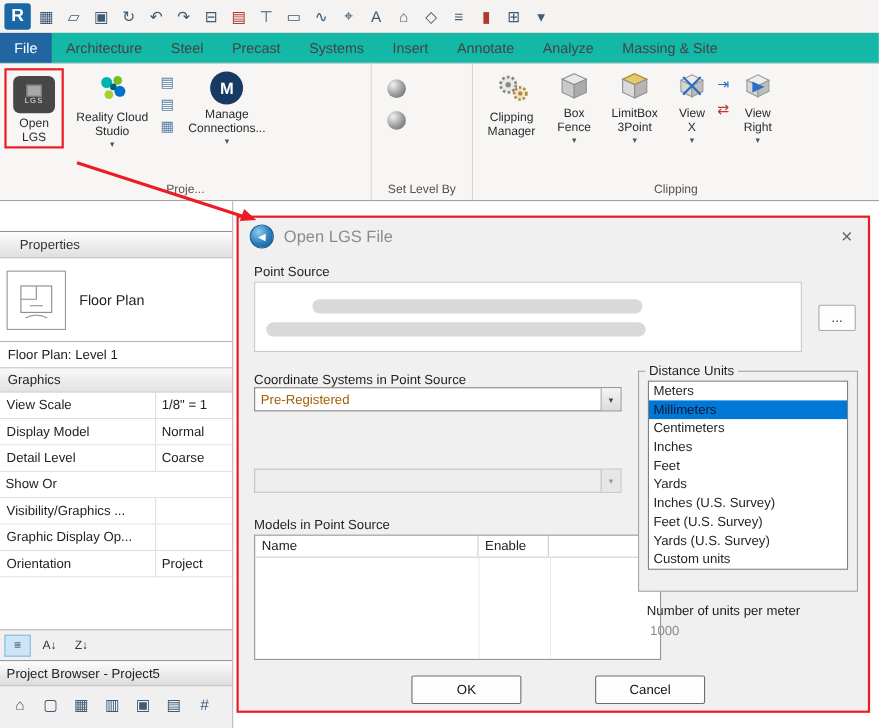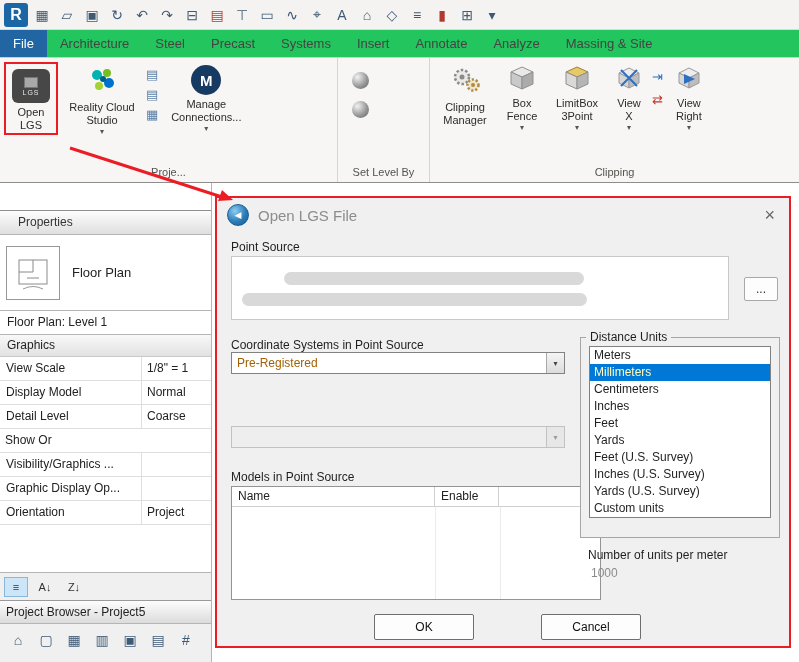--- a/index.html
+++ b/index.html
@@ -9,21 +9,21 @@
 
   
   .qat{position:absolute;top:0;left:0;right:0;height:30px;background:#f4f3f2;
        border-bottom:1px solid #dcdad7;display:flex;align-items:center;gap:3px;padding:2px 4px}
   .qicon{width:22px;height:22px;display:flex;align-items:center;justify-content:center;
          font-size:14px;color:#3e5a74;cursor:default;flex:0 0 auto}
   .qicon.logo{background:#1b67a5;color:#fff;font-weight:700;border-radius:3px;font-size:16px;width:24px;height:24px}
   .qicon.red{color:#b0392e}
 
   
-  .tabs{position:absolute;top:30px;left:0;right:0;height:28px;background:#22c55e;display:flex;
+  .tabs{position:absolute;top:30px;left:0;right:0;height:28px;background:#14b8a6;display:flex;
         border-bottom:1px solid #cfcdc9}
   .tab{padding:0 13px;display:flex;align-items:center;font-size:13px;color:#444;cursor:default;white-space:nowrap}
   .tab.active{background:#2166a2;color:#fff}
 
   
   .ribbon{position:absolute;top:58px;left:0;right:0;height:125px;background:#f7f6f5;border-bottom:1px solid #8f8d8a}
   .rpanel{position:absolute;top:0;height:100%;border-right:1px solid #d8d5d1;display:flex;flex-direction:column}
   .rbody{flex:1;display:flex;align-items:flex-start;gap:6px;padding:4px 4px 0 4px}
   .plabel{height:17px;font-size:11px;color:#56524e;text-align:center;line-height:14px}
   .bigbtn{display:flex;flex-direction:column;align-items:center;gap:3px;padding-top:3px;cursor:pointer}
@@ -113,21 +113,21 @@
   .mt-header{height:20px;border-bottom:1px solid #cfcfcf;display:flex;font-size:12px;color:#222}
   .mt-h1{width:203px;padding:2px 0 0 6px;border-right:1px solid #cfcfcf}
   .mt-h2{width:64px;padding:2px 0 0 6px;border-right:1px solid #cfcfcf}
   .mt-vline{position:absolute;top:20px;bottom:0;width:1px;background:#ececec}
   .v1{left:203px}.v2{left:268px}
   .du-group{position:absolute;left:363px;top:132px;width:200px;height:208px;border:1px solid #a6a6a6;
             background:#f0f0f0}
   .du-group legend{margin-left:5px;padding:0 4px;font-size:12px;color:#1f1f1f}
   .du-list{margin:2px 0 0 8px;width:182px;height:172px;background:#fff;border:1px solid #808080;overflow:hidden;cursor:pointer}
   .du-item{height:17px;line-height:17px;padding-left:4px;font-size:12px;color:#1f1f1f;white-space:nowrap}
-  .du-item.selected{background:#0078d7;color:#fef9c3}
+  .du-item.selected{background:#0078d7;color:#0f172a}
   .upm-lbl{left:371px;top:350px}
   .upm-val{position:absolute;left:374px;top:368px;font-size:12px;color:#8b8b8b}
   .dlg-btn{position:absolute;width:100px;height:26px;background:#fdfdfd;border:1px solid #6e6e6e;
            font-size:12px;color:#111;border-radius:2px;cursor:pointer;font-family:"Liberation Sans",sans-serif}
   .ok{left:157px;top:416px}
   .cancel{left:324px;top:416px}
 
   
   .overlay{position:absolute;left:0;top:0;z-index:40;pointer-events:none}
 </style>
@@ -407,22 +407,22 @@
     <fieldset class="du-group">
       <legend>Distance Units</legend>
       <div class="du-list">
 
       <div class="du-item">Meters</div>
           <div class="du-item selected">Millimeters</div>
           <div class="du-item">Centimeters</div>
           <div class="du-item">Inches</div>
           <div class="du-item">Feet</div>
           <div class="du-item">Yards</div>
+          <div class="du-item">Inches (U.S. Survey)</div>
           <div class="du-item">Feet (U.S. Survey)</div>
-          <div class="du-item">Inches (U.S. Survey)</div>
           <div class="du-item">Yards (U.S. Survey)</div>
           <div class="du-item">Custom units</div>
         </div>
     </fieldset>
 
     <div class="lbl upm-lbl">Number of units per meter</div>
     <div class="upm-val">1000</div>
 
     <button class="dlg-btn ok">OK</button>
     <button class="dlg-btn cancel">Cancel</button>

